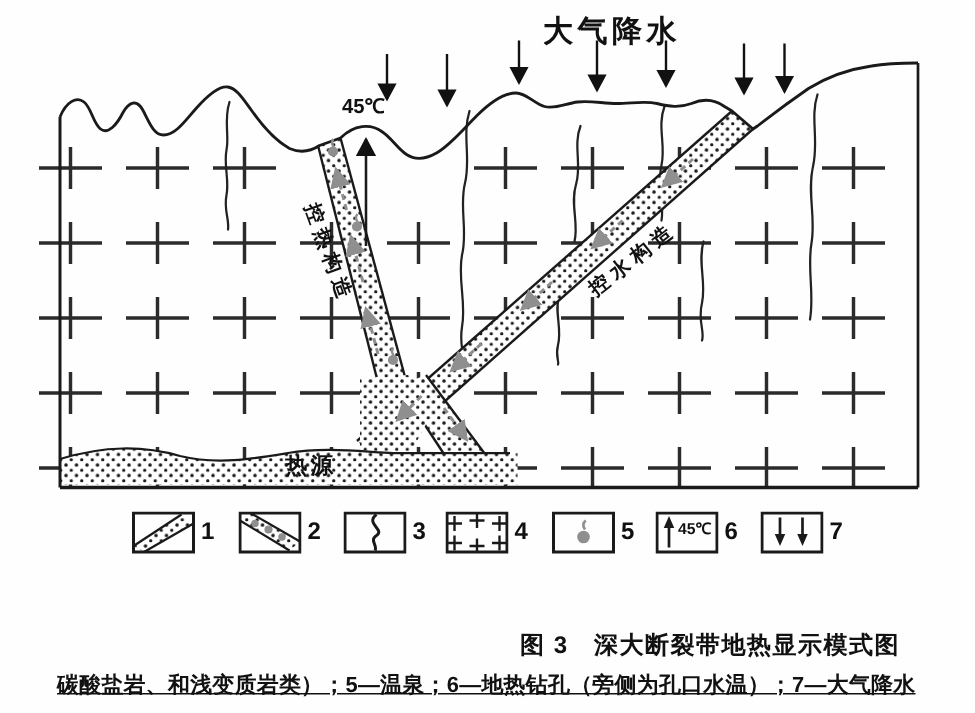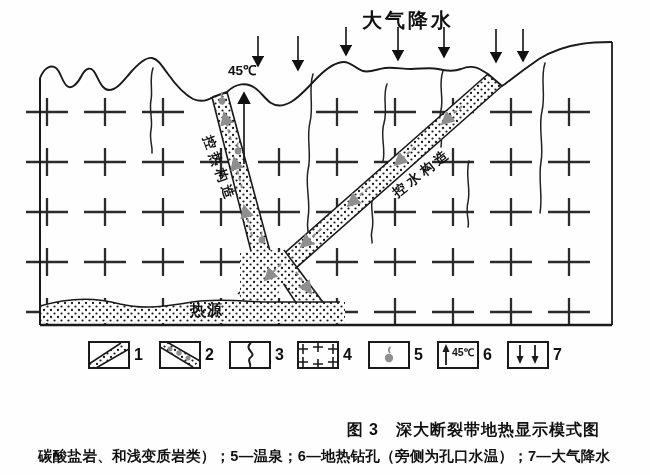--- a/index.html
+++ b/index.html
@@ -14,21 +14,21 @@
   .water-struct-lbl{left:387px;top:164px;font-size:13.5px;font-weight:600;letter-spacing:4px;
         transform:rotate(-38deg);transform-origin:center;}
   .heat-src-lbl{left:190px;top:301px;font-size:15px;font-weight:700;letter-spacing:2px;}
   .legend-row{left:0;top:341px;width:650px;height:32px;}
   .legend-item{position:absolute;top:0;height:30px;}
   .legend-box{position:absolute;top:0;left:0;}
   .legend-num{position:absolute;top:5px;left:46px;font-size:16px;font-weight:700;}
   .caption{left:0;top:388px;width:600px;text-align:right;font-size:16px;font-weight:700;letter-spacing:1px;margin-top:32px;}
   .desc{font-size:14.6px;font-weight:700;letter-spacing:0.2px;}
   .desc1{left:33px;top:419px;width:600px;}
-  .desc2{left:38px;top:447px;width:600px;}
+  .desc2{left:38px;top:447px;width:600px;text-decoration:underline;}
 </style>
 </head>
 <body>
 
 <svg width="0" height="0" style="position:absolute" aria-hidden="true">
   <defs>
     <pattern id="dotP" width="7" height="7" patternUnits="userSpaceOnUse">
       <rect width="7" height="7" fill="#ffffff"></rect>
       <circle cx="2" cy="2" r="1.15" fill="#1a1a1a"></circle>
       <circle cx="5.5" cy="5.5" r="1.1" fill="#1a1a1a"></circle>

